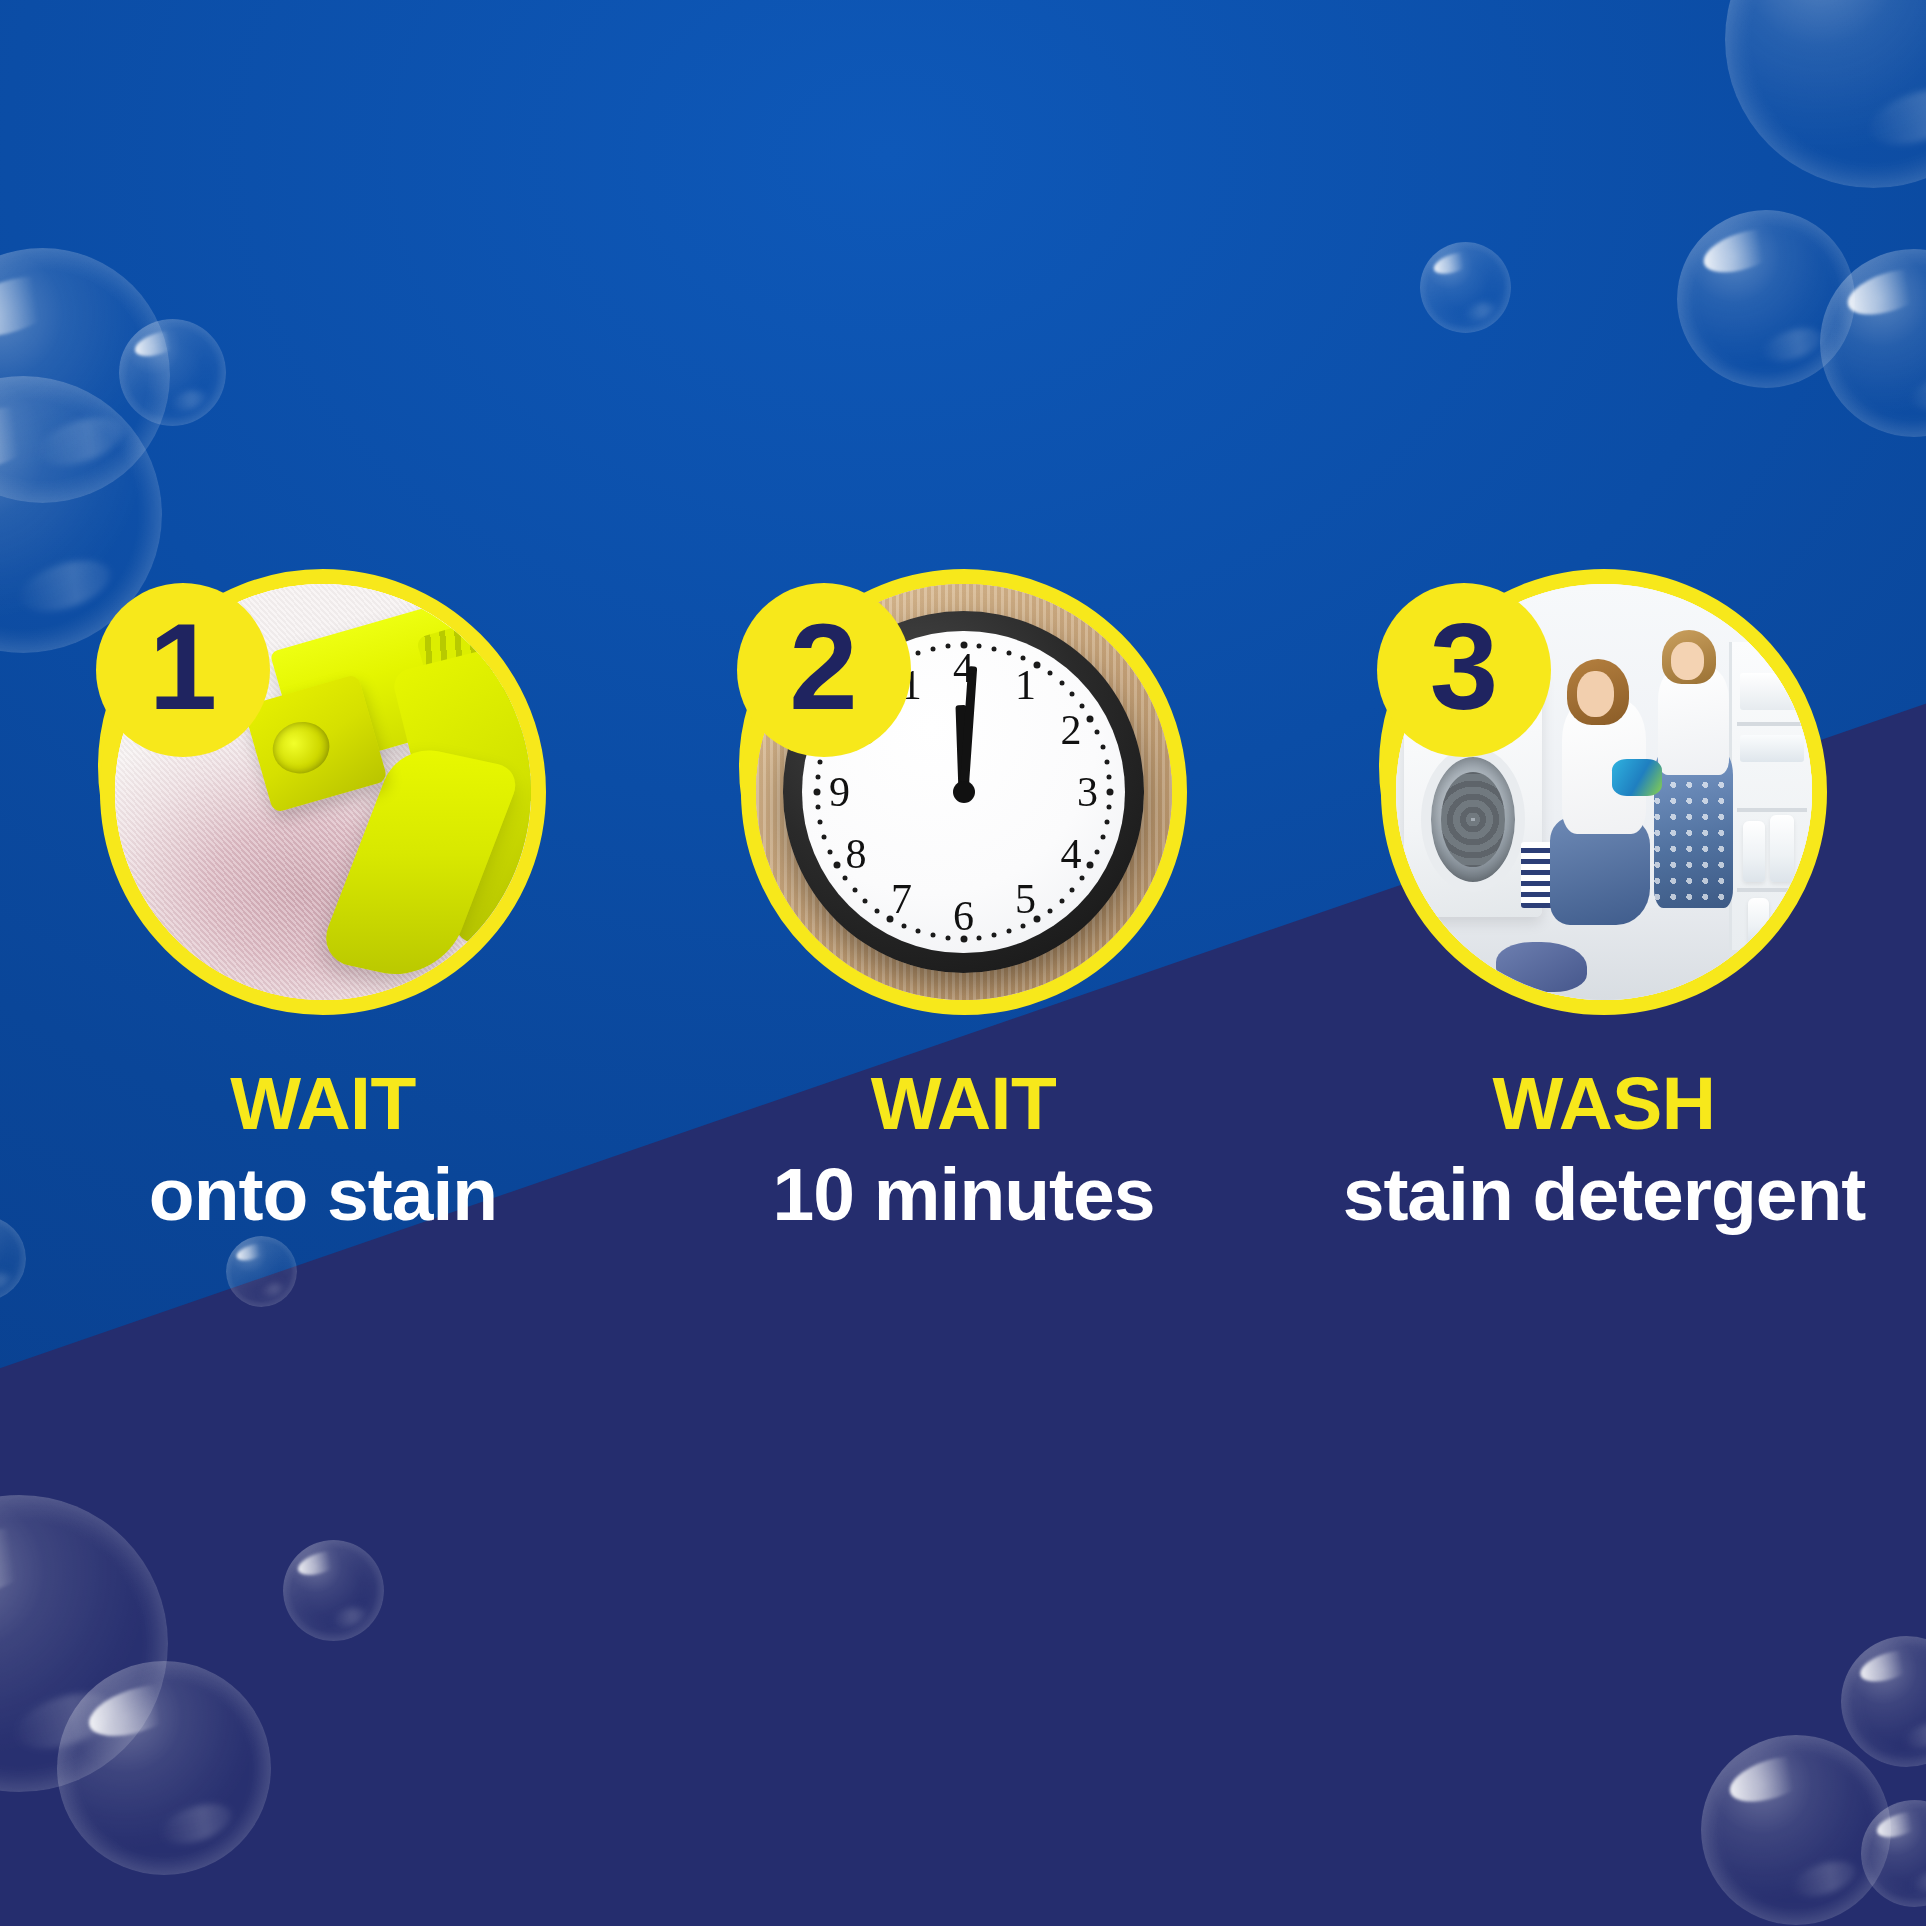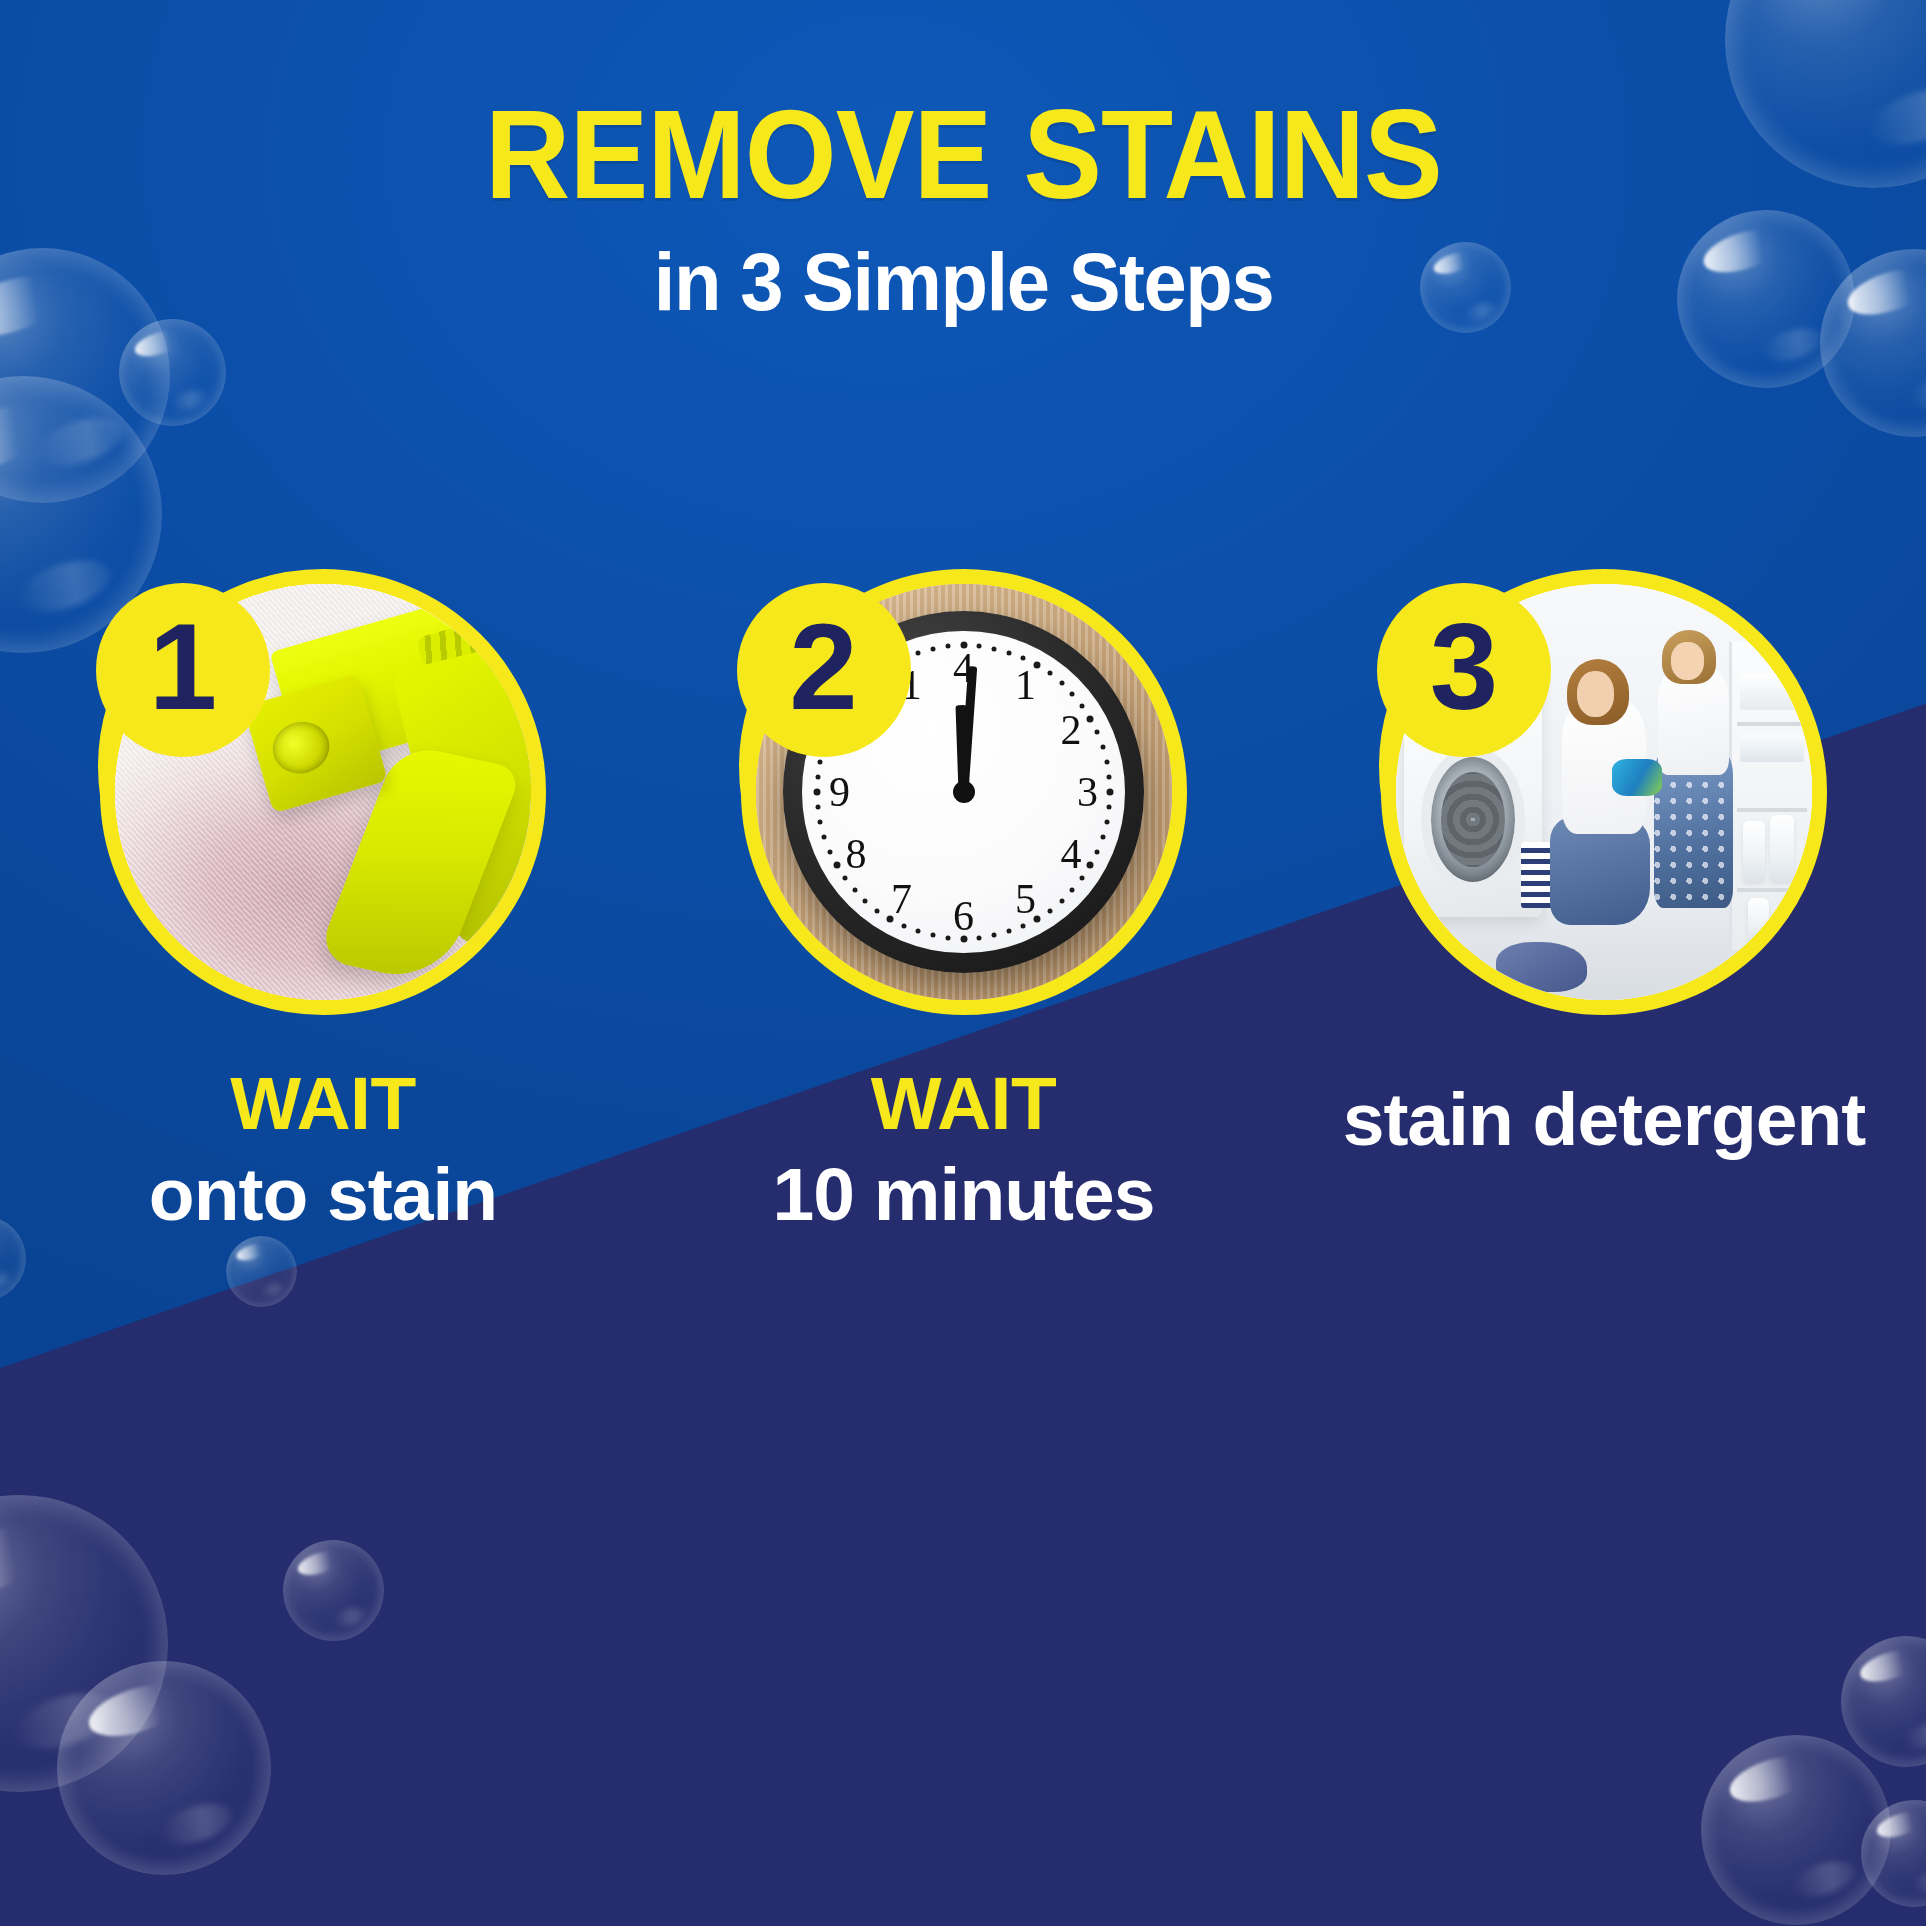--- a/index.html
+++ b/index.html
@@ -338,24 +338,20 @@
     <div class="bub" style="left:57px; top:1661px; width:214px; height:214px;"></div>
     <div class="bub" style="left:283px; top:1540px; width:101px; height:101px;"></div>
     <div class="bub" style="left:-59px; top:1216px; width:85px; height:85px;"></div>
     <div class="bub" style="left:226px; top:1236px; width:71px; height:71px;"></div>
 
     <div class="bub" style="left:1701px; top:1735px; width:190px; height:190px;"></div>
     <div class="bub" style="left:1841px; top:1636px; width:131px; height:131px;"></div>
     <div class="bub" style="left:1861px; top:1800px; width:107px; height:107px;"></div>
   </div>
 
-  <div class="header">
-    <div class="title">REMOVE STAINS</div>
-    <div class="subtitle">in 3 Simple Steps</div>
-  </div>
 
   <div class="steps">
 
     <div class="step">
       <div class="photo-wrap">
         <div class="badge-tail"></div>
         <div class="ring">
           <div class="photo p1">
             <div class="p1-fabric"></div>
             <div class="p1-barrel"></div>
@@ -512,19 +508,20 @@
 
             <div class="p3-pods"></div>
             <div class="p3-laundry"></div>
           </div>
         </div>
         <div class="badge">
           <span>3</span>
         </div>
       </div>
       <div class="caption">
+        <div class="cap-main">WASH</div>
         <div class="cap-sub">stain detergent</div>
       </div>
     </div>
 
   </div>
 </div>
 
 
 </body></html>

